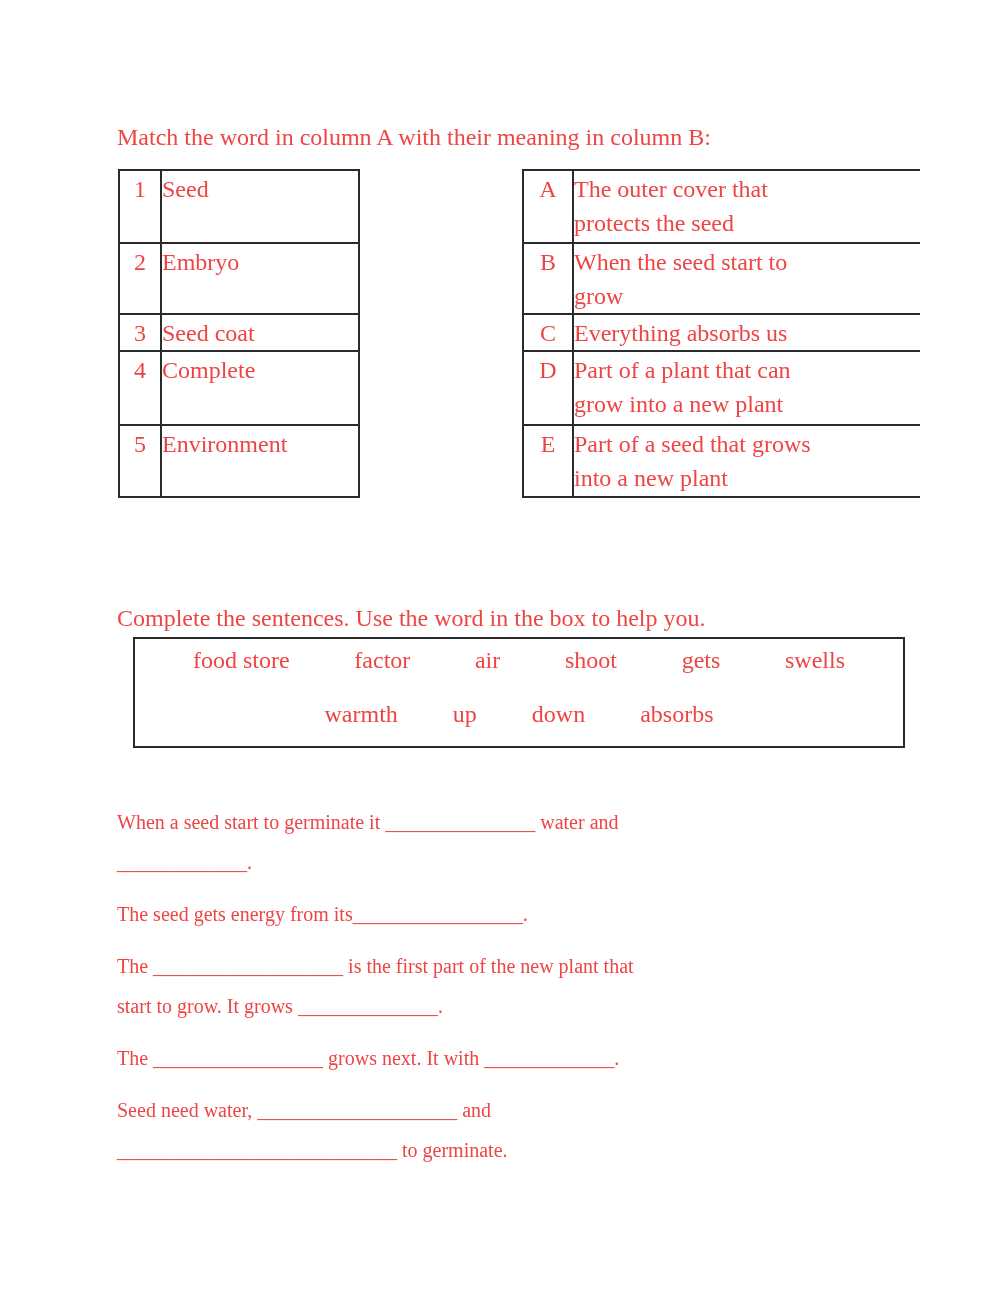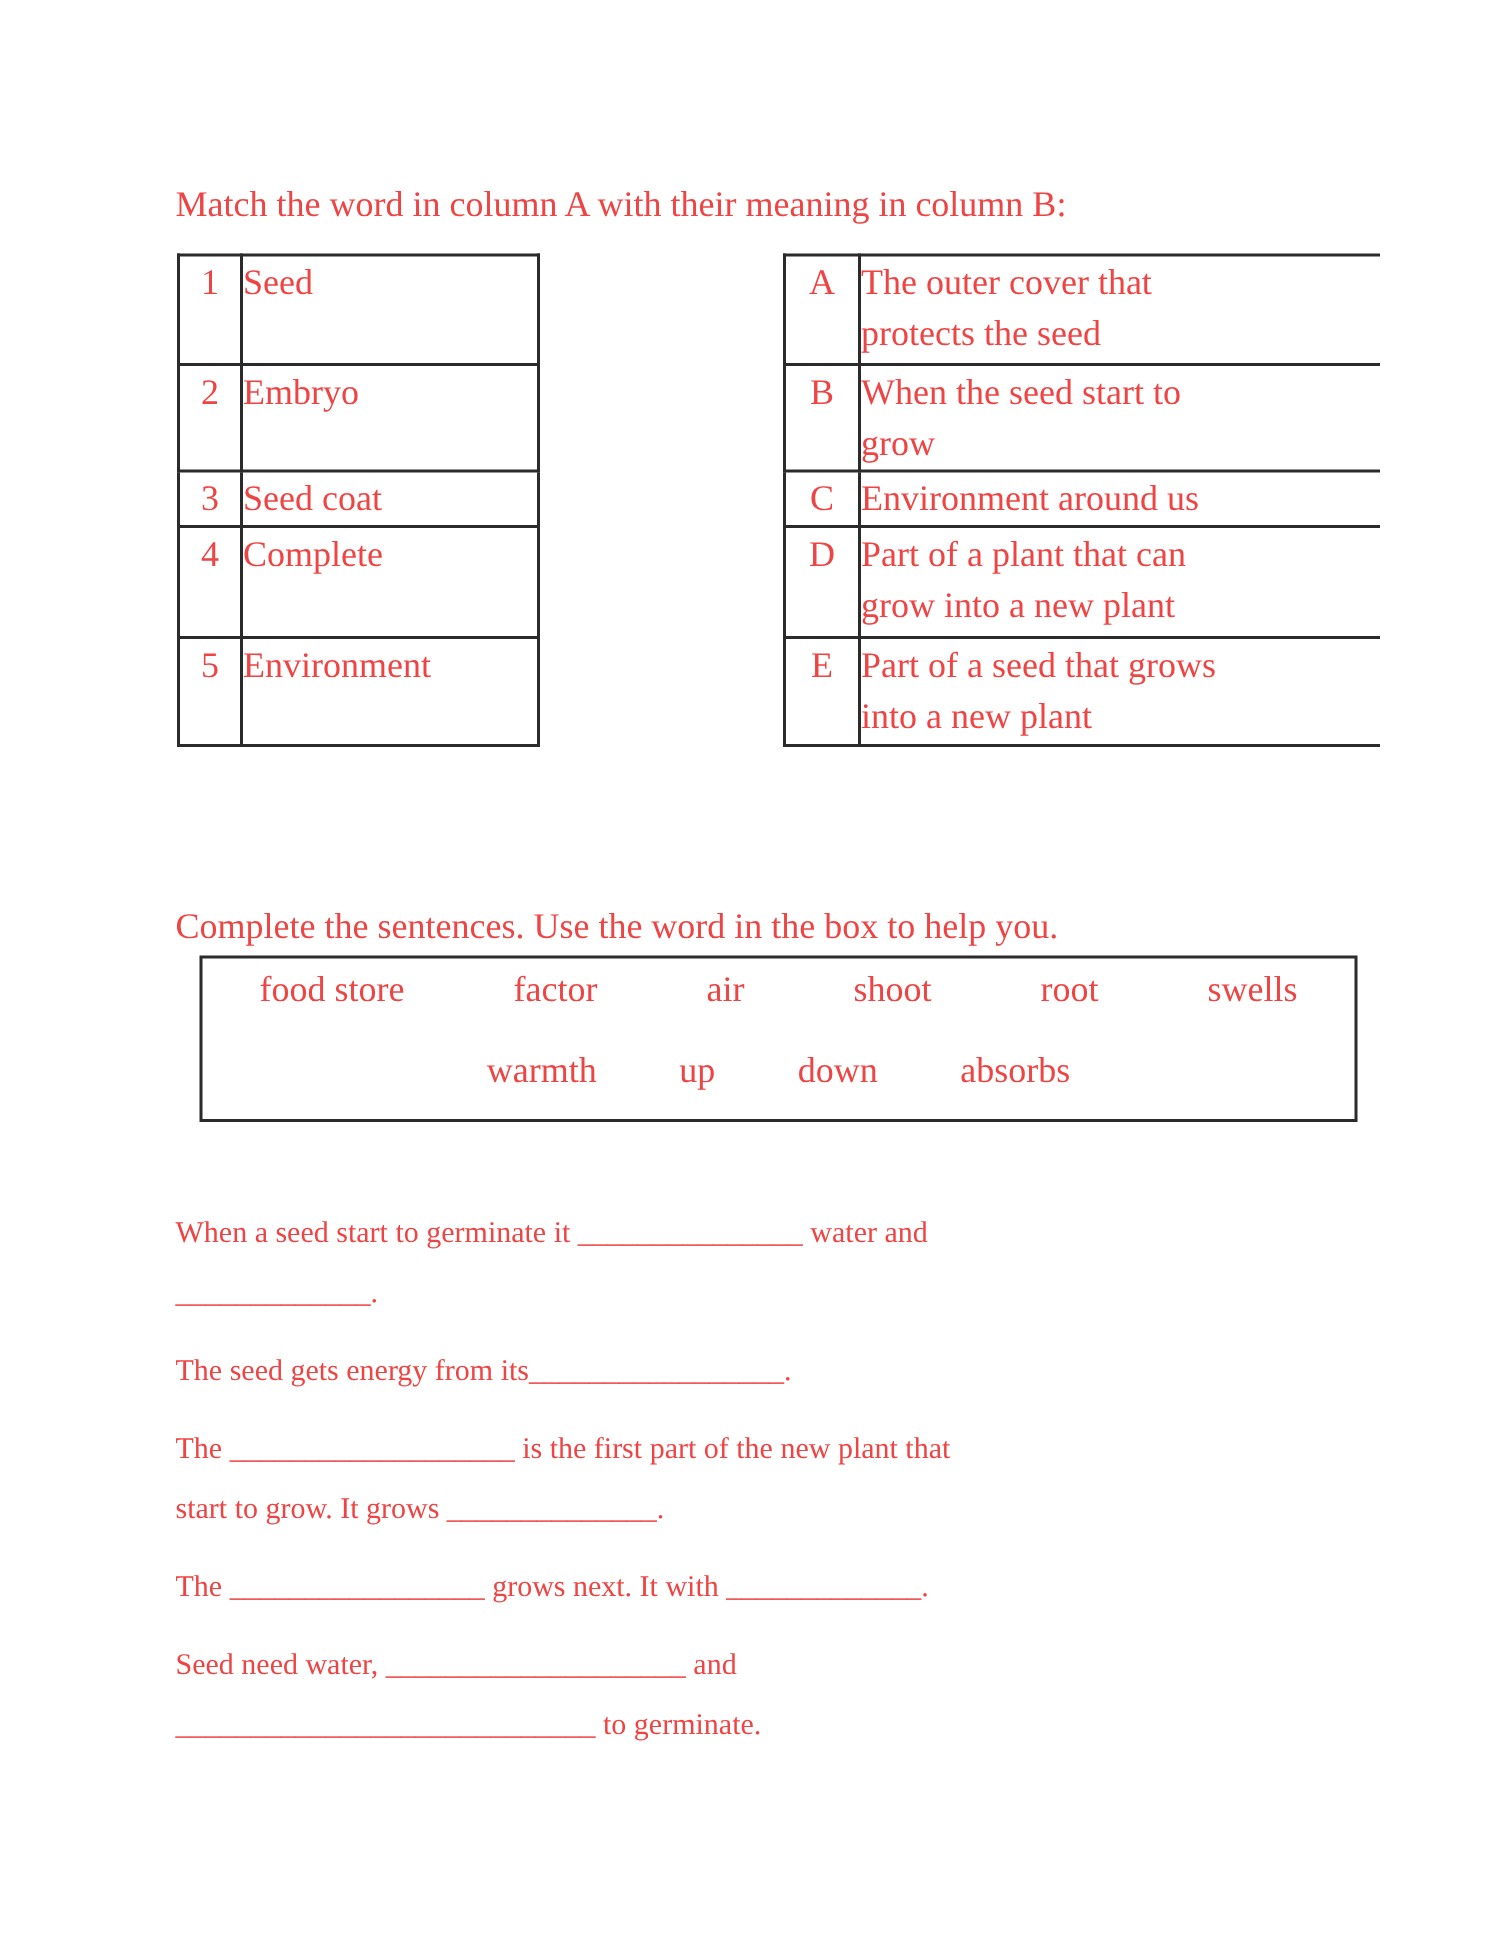--- a/index.html
+++ b/index.html
@@ -53,21 +53,21 @@
     top: 637px;
     width: 772px;
     height: 111px;
     border: 2px solid #2b2b2b;
     box-sizing: border-box;
     font-size: 24px;
   }
   .wb-row { display: flex; line-height: 30px; }
   .wb-row1 {
     margin-top: 6px;
-    padding: 0 38px;
+    padding: 0 58px;
     justify-content: space-between;
     align-items: center;
   }
   .wb-row2 {
     margin-top: 24px;
     justify-content: center;
     gap: 55px;
   }
   .wb-word { white-space: nowrap; }
 
@@ -123,21 +123,21 @@
       <td class="val">The outer cover that
 protects the seed</td>
     </tr>
     <tr class="h2">
       <td class="key">B</td>
       <td class="val">When the seed start to
 grow</td>
     </tr>
     <tr class="h3">
       <td class="key">C</td>
-      <td class="val">Environment around us</td>
+      <td class="val">Everything absorbs us</td>
     </tr>
     <tr class="h4">
       <td class="key">D</td>
       <td class="val">Part of a plant that can
 grow into a new plant</td>
     </tr>
     <tr class="h5">
       <td class="key">E</td>
       <td class="val">Part of a seed that grows
 into a new plant</td>
@@ -146,21 +146,21 @@
     </table>
 
   <div class="instruction" id="complete-instruction">Complete the sentences. Use the word in the box to help you.</div>
 
   <div class="word-box">
     <div class="wb-row wb-row1">
       <span class="wb-word">food store</span>
       <span class="wb-word">factor</span>
       <span class="wb-word">air</span>
       <span class="wb-word">shoot</span>
-      <span class="wb-word">root</span>
+      <span class="wb-word">gets</span>
       <span class="wb-word">swells</span>
     </div>
     <div class="wb-row wb-row2">
       <span class="wb-word">warmth</span>
       <span class="wb-word">up</span>
       <span class="wb-word">down</span>
       <span class="wb-word">absorbs</span>
     </div>
   </div>
 

